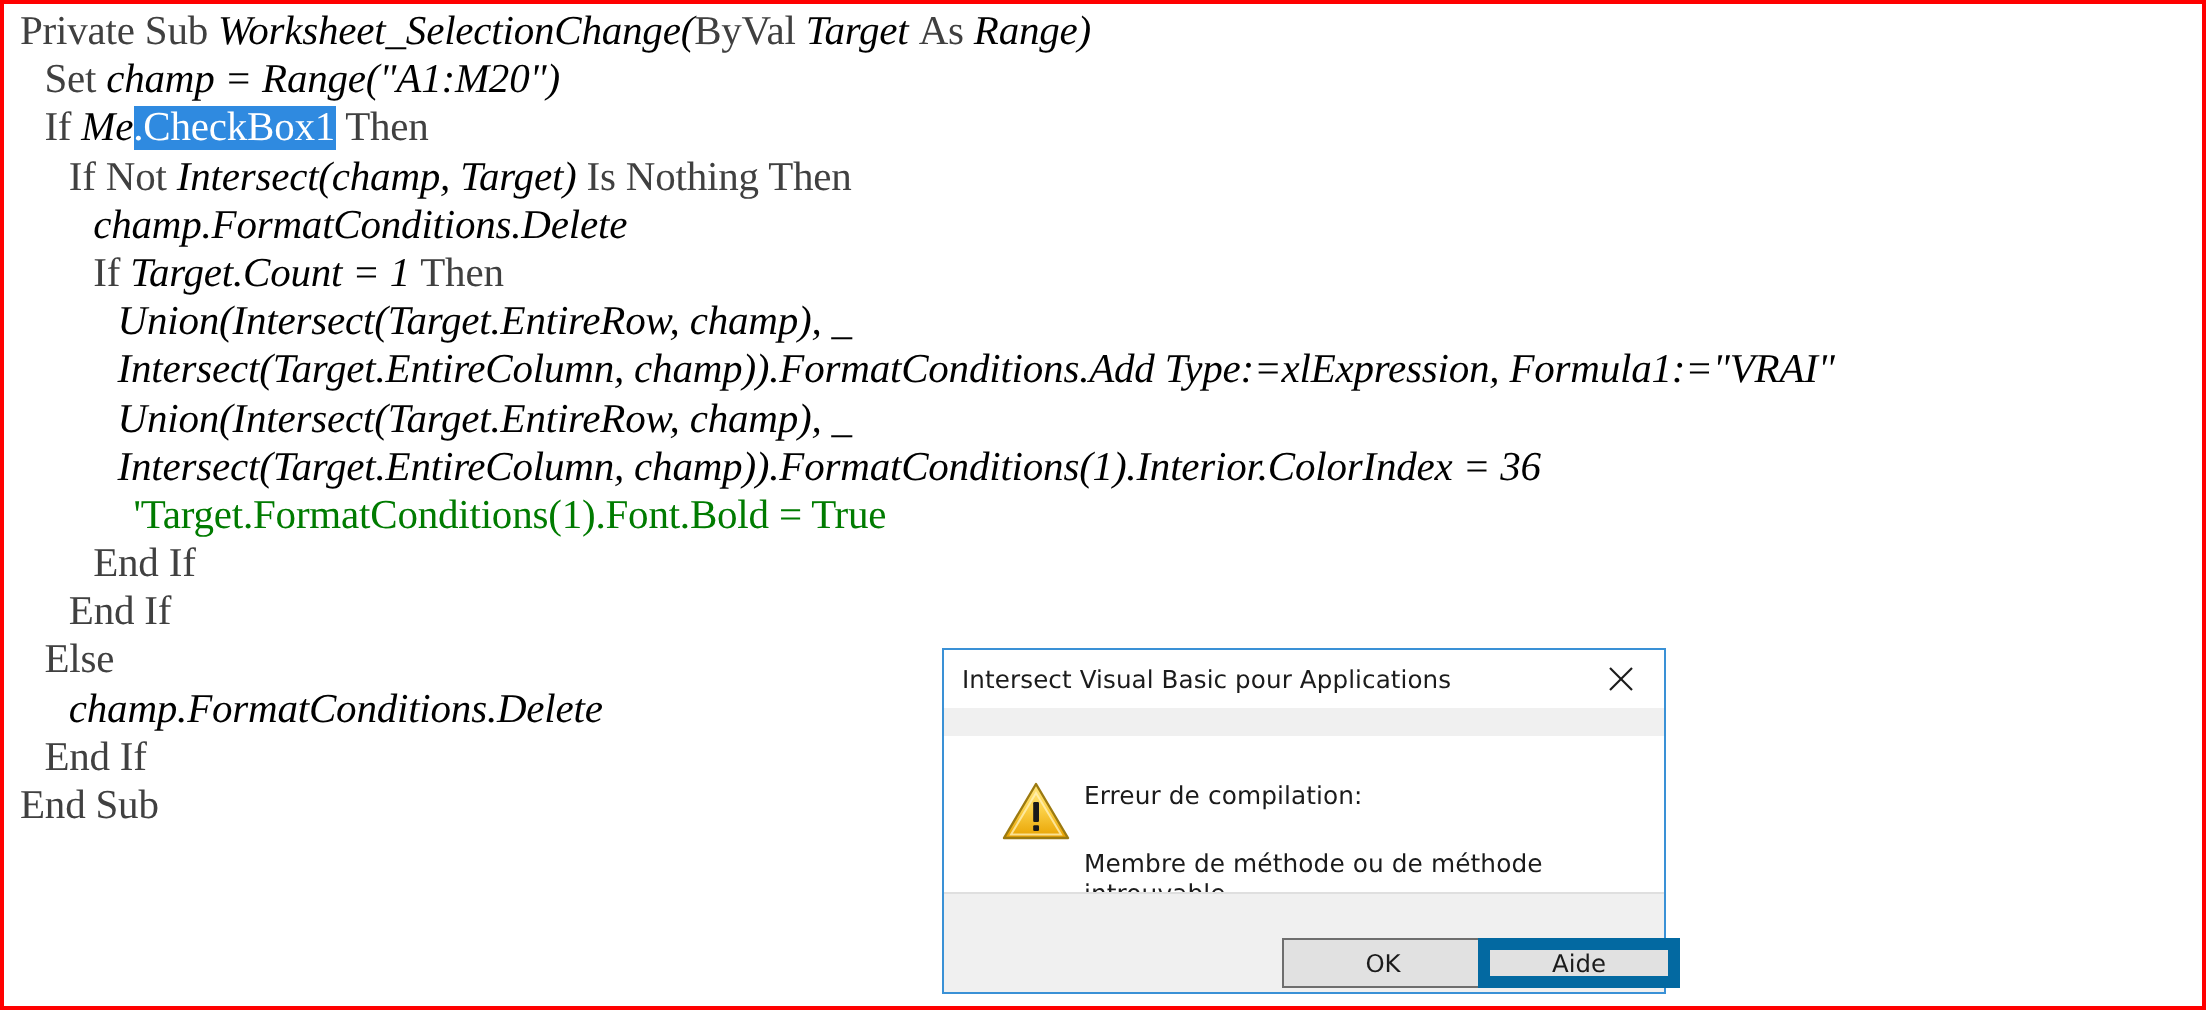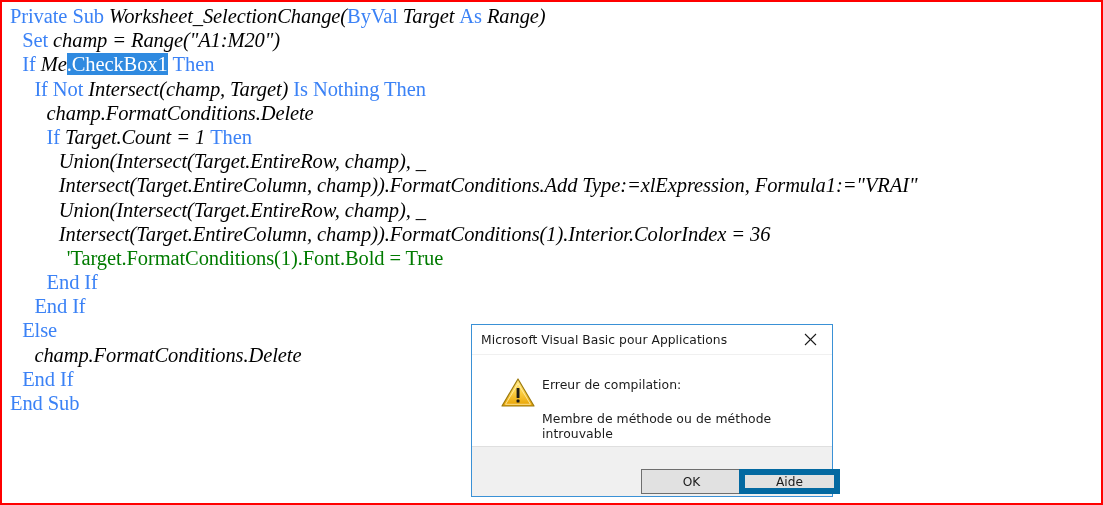--- a/index.html
+++ b/index.html
@@ -22,21 +22,21 @@
     left:0px; top:2px;
     width:1099px;
     font-family:"Liberation Serif","DejaVu Serif",serif;
     font-size:20.5px;
     line-height:24.2px;
     white-space:pre;
     color:#000000;
     letter-spacing:-0.1px;
   }
   .ln{ height:24.2px; }
-  .kw{ color:#3b82f6; }
+  .kw{ color:#404040; }
   .pl{ color:#000000;font-style:italic; }
   .cm{ color:#007b00;margin-left:8px; }
   .sel{ background:#2f8ae0; color:#ffffff; }
 
   
   #dlg{
     position:absolute;
     left:469px; top:322px;
     width:362px; height:173px;
     box-sizing:border-box;
@@ -59,21 +59,21 @@
   }
   #dlg-close{
     position:absolute;right:0;top:0;
     width:44px;height:28px;
     display:flex;align-items:center;justify-content:center;
     background:#ffffff;
   }
   #dlg-close svg{display:block;}
   #dlg-body{
     position:absolute;
-    left:0;top:30px;right:0;
+    left:0;top:43px;right:0;
     height:94px;
     background:#ffffff;
     box-sizing:border-box;
   }
   #warn-icon{
     position:absolute;
     left:29px;top:22px;
     width:34px;height:31px;
   }
   #dlg-msg{
@@ -119,21 +119,21 @@
 </head>
 <body>
 
 <div id="root">
 
   <div id="code"><div class="ln" style="padding-left: 8px;"><span class="kw">Private Sub </span><span class="pl">Worksheet_SelectionChange(</span><span class="kw">ByVal </span><span class="pl">Target </span><span class="kw">As </span><span class="pl">Range)</span></div><div class="ln" style="padding-left: 20.2px;"><span class="kw">Set </span><span class="pl">champ = Range("A1:M20")</span></div><div class="ln" style="padding-left: 20.2px;"><span class="kw">If </span><span class="pl">Me</span><span class="sel">.CheckBox1</span><span class="pl"> </span><span class="kw">Then</span></div><div class="ln" style="padding-left: 32.4px;"><span class="kw">If Not </span><span class="pl">Intersect(champ, Target) </span><span class="kw">Is Nothing Then</span></div><div class="ln" style="padding-left: 44.6px;"><span class="pl">champ.FormatConditions.Delete</span></div><div class="ln" style="padding-left: 44.6px;"><span class="kw">If </span><span class="pl">Target.Count = 1 </span><span class="kw">Then</span></div><div class="ln" style="padding-left: 56.8px;"><span class="pl">Union(Intersect(Target.EntireRow, champ), _</span></div><div class="ln" style="padding-left: 56.8px;"><span class="pl">Intersect(Target.EntireColumn, champ)).FormatConditions.Add Type:=xlExpression, Formula1:="VRAI"</span></div><div class="ln" style="padding-left: 56.8px;"><span class="pl">Union(Intersect(Target.EntireRow, champ), _</span></div><div class="ln" style="padding-left: 56.8px;"><span class="pl">Intersect(Target.EntireColumn, champ)).FormatConditions(1).Interior.ColorIndex = 36</span></div><div class="ln" style="padding-left: 56.8px;"><span class="cm">'Target.FormatConditions(1).Font.Bold = True</span></div><div class="ln" style="padding-left: 44.6px;"><span class="kw">End If</span></div><div class="ln" style="padding-left: 32.4px;"><span class="kw">End If</span></div><div class="ln" style="padding-left: 20.2px;"><span class="kw">Else</span></div><div class="ln" style="padding-left: 32.4px;"><span class="pl">champ.FormatConditions.Delete</span></div><div class="ln" style="padding-left: 20.2px;"><span class="kw">End If</span></div><div class="ln" style="padding-left: 8px;"><span class="kw">End Sub</span></div></div>
 
   <div id="dlg">
 
     <div id="dlg-title">
-      <span id="dlg-title-text">Microsoft Visual Basic pour Applications</span>
+      <span id="dlg-title-text">Intersect Visual Basic pour Applications</span>
       <div id="dlg-close">
         <svg width="13" height="13" viewBox="0 0 13 13">
           <line x1="1" y1="1" x2="12" y2="12" stroke="#1b1b1b" stroke-width="1.1"></line>
           <line x1="12" y1="1" x2="1" y2="12" stroke="#1b1b1b" stroke-width="1.1"></line>
         </svg>
       </div>
     </div>
 
     <div id="dlg-body">
 

